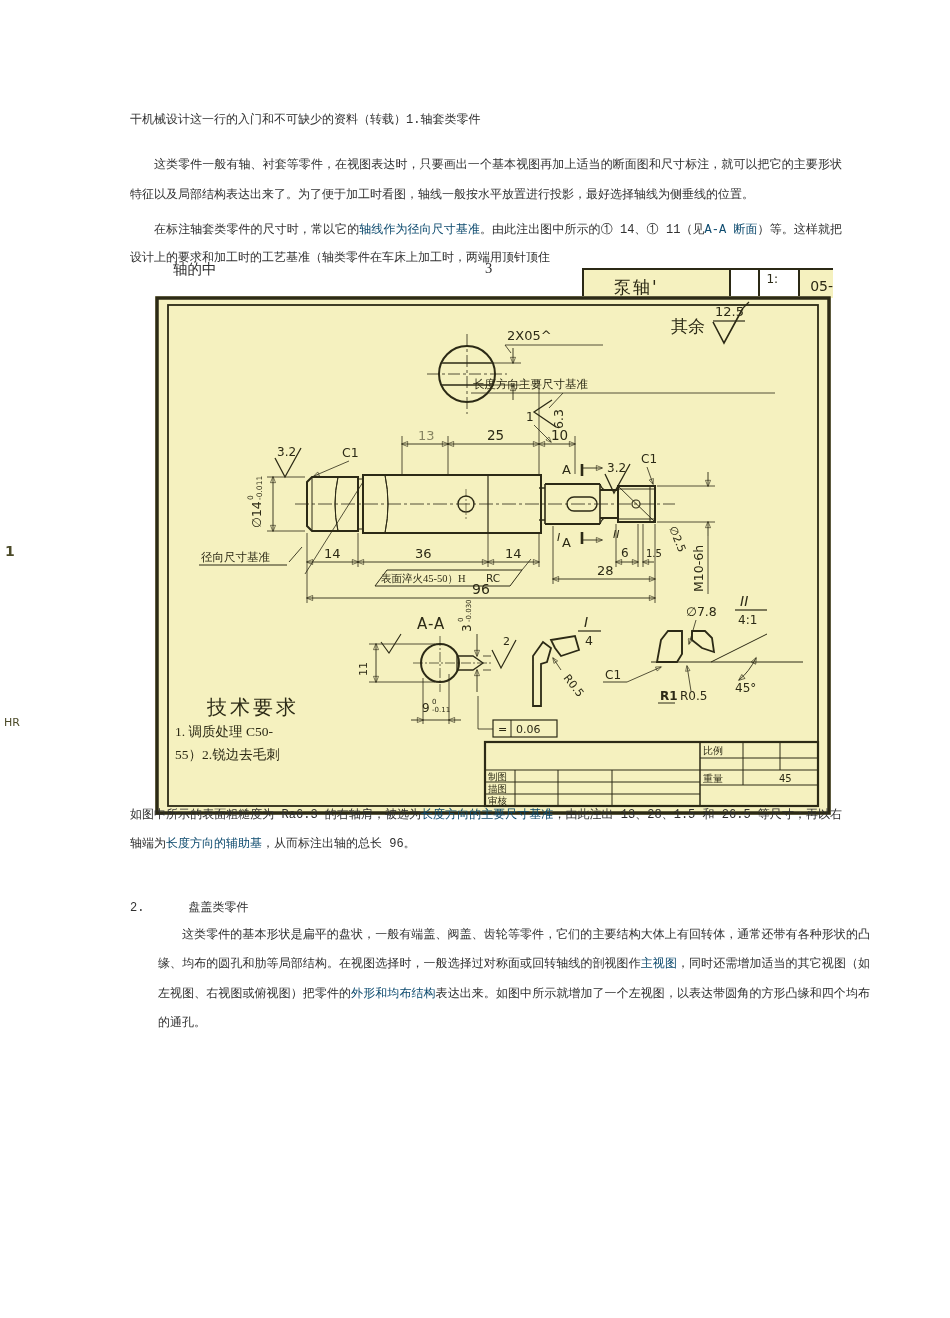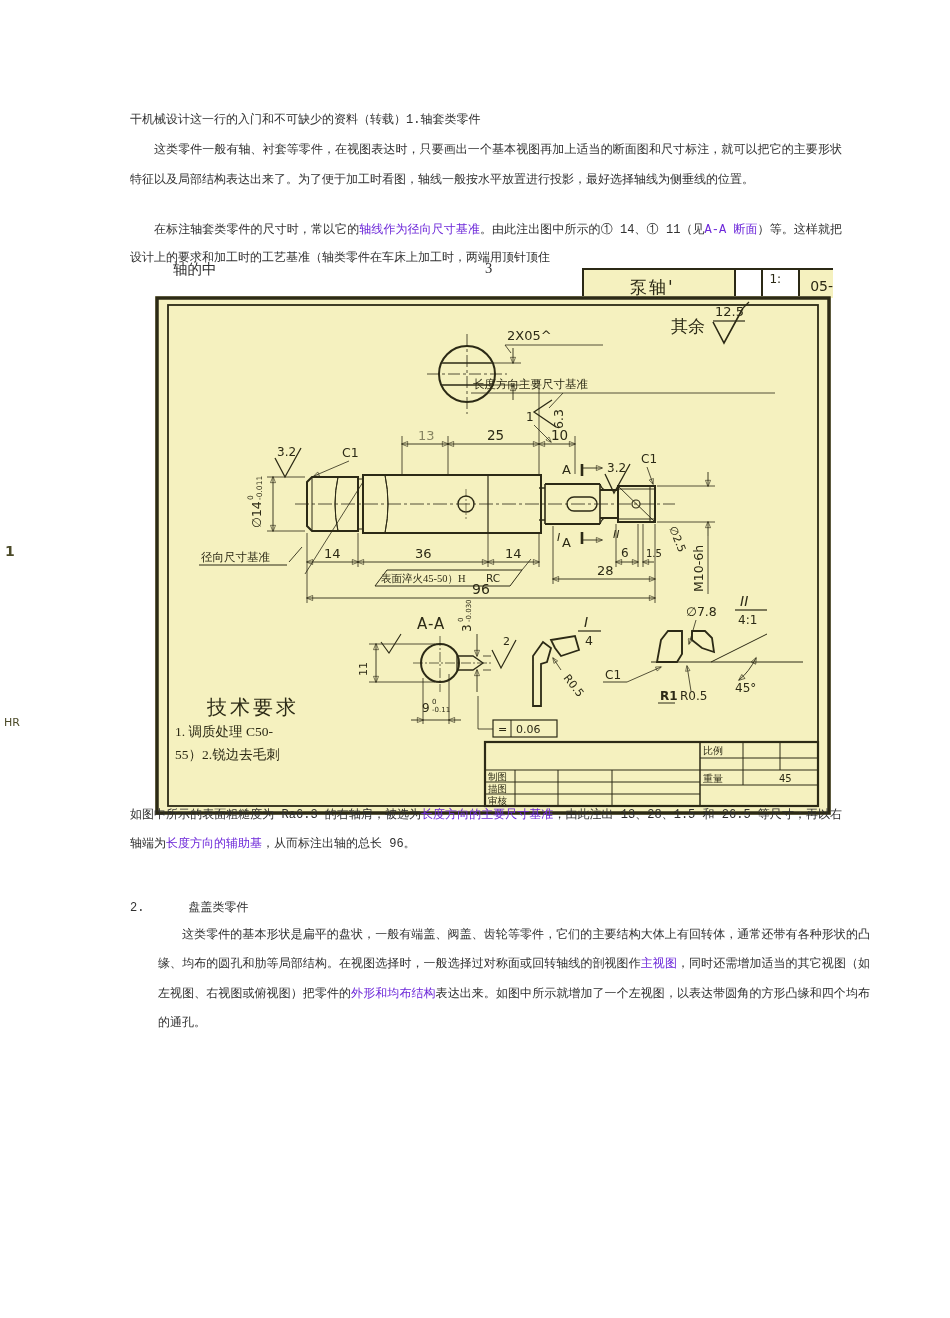--- a/index.html
+++ b/index.html
@@ -1,44 +1,44 @@
 <!DOCTYPE html>
 <html><head>
 <meta charset="utf-8">
 <style>
   html,body{margin:0;padding:0;}
   body{width:950px;height:1318px;position:relative;background:#ffffff;overflow:hidden;
        font-family:"Liberation Serif","DejaVu Serif",serif;color:#303030;}
   .para{position:absolute;left:130px;width:712px;font-size:12px;line-height:30px;text-align:justify;font-family:Liberation Mono, monospace;}
   .indent{text-indent:2em;}
-  .teal{color:#6d28d9;}
+  .teal{color:#0c4a6e;}
   .frag{position:absolute;color:#4b4a28;font-family:"DejaVu Sans",sans-serif;}
   .clipline{position:absolute;left:130px;width:300px;height:21px;overflow:hidden;font-size:14.5px;}
   
   .strip{position:absolute;left:582px;top:268px;width:249px;height:28px;background:#f5f1bf;
          border-top:2px solid #2b2915;border-left:2px solid #2b2915;display:flex;
          font-family:"DejaVu Sans",sans-serif;color:#2b2915;}
-  .strip .c1{width:116px;font-size:17px;padding-left:46px;padding-top:6px;letter-spacing:2px;}
+  .strip .c1{width:116px;font-size:17px;padding-left:30px;padding-top:6px;letter-spacing:2px;}
   .strip .c2{width:28px;background:#ffffff;border-left:2px solid #2b2915;border-right:2px solid #2b2915;border-bottom:2px solid #2b2915;}
   .strip .c3{width:32px;background:#ffffff;border-right:2px solid #2b2915;border-bottom:2px solid #2b2915;font-size:12px;padding:2px 0 0 6px;}
   .strip .c4{flex:1;font-size:14px;padding:8px 0 0 10px;}
   .draw{position:absolute;left:155px;top:296px;width:676px;height:519px;background:#f5f1bf;}
   svg text{fill:#2c2a16;font-family:"DejaVu Sans",sans-serif;}
   svg .cjk{font-family:"Liberation Serif","DejaVu Serif",serif;}
   svg line,svg path,svg rect,svg circle,svg polyline{stroke:#2c2a16;fill:none;}
 </style>
 </head>
 <body>
 
 <span class="frag" style="left:5px;top:543px;font-size:14px;font-weight:bold;">1</span>
 <span class="frag" style="left:4px;top:716px;font-size:11px;">HR</span>
 
 <div class="para" style="top:105px;">干机械设计这一行的入门和不可缺少的资料（转载）1.轴套类零件</div>
 
-<div class="para indent" style="top:135px;">这类零件一般有轴、衬套等零件，在视图表达时，只要画出一个基本视图再加上适当的断面图和尺寸标注，就可以把它的主要形状特征以及局部结构表达出来了。为了便于加工时看图，轴线一般按水平放置进行投影，最好选择轴线为侧垂线的位置。</div>
+<div class="para indent" style="top:150px;">这类零件一般有轴、衬套等零件，在视图表达时，只要画出一个基本视图再加上适当的断面图和尺寸标注，就可以把它的主要形状特征以及局部结构表达出来了。为了便于加工时看图，轴线一般按水平放置进行投影，最好选择轴线为侧垂线的位置。</div>
 
 <div class="para indent" style="top:217px;line-height:27.5px;"><span>在标注轴套类零件的尺寸时，常以它的</span><span class="teal">轴线作为径向尺寸基准</span><span>。由此注出图中所示的① 14、① 11（见</span><span class="teal">A-A 断面</span><span>）等。这样就把设计上的要求和加工时的工艺基准（轴类零件在车床上加工时，两端用顶针顶住</span></div>
 <div class="clipline" style="top:260px;margin-left:43px;">轴的中</div>
 <span style="position:absolute;left:485px;top:260px;font-size:14.5px;">3</span>
 
 <div class="strip">
   <div class="c1">泵轴'</div>
   <div class="c2"></div>
   <div class="c3">1:</div>
   <div class="c4">05-01</div>

